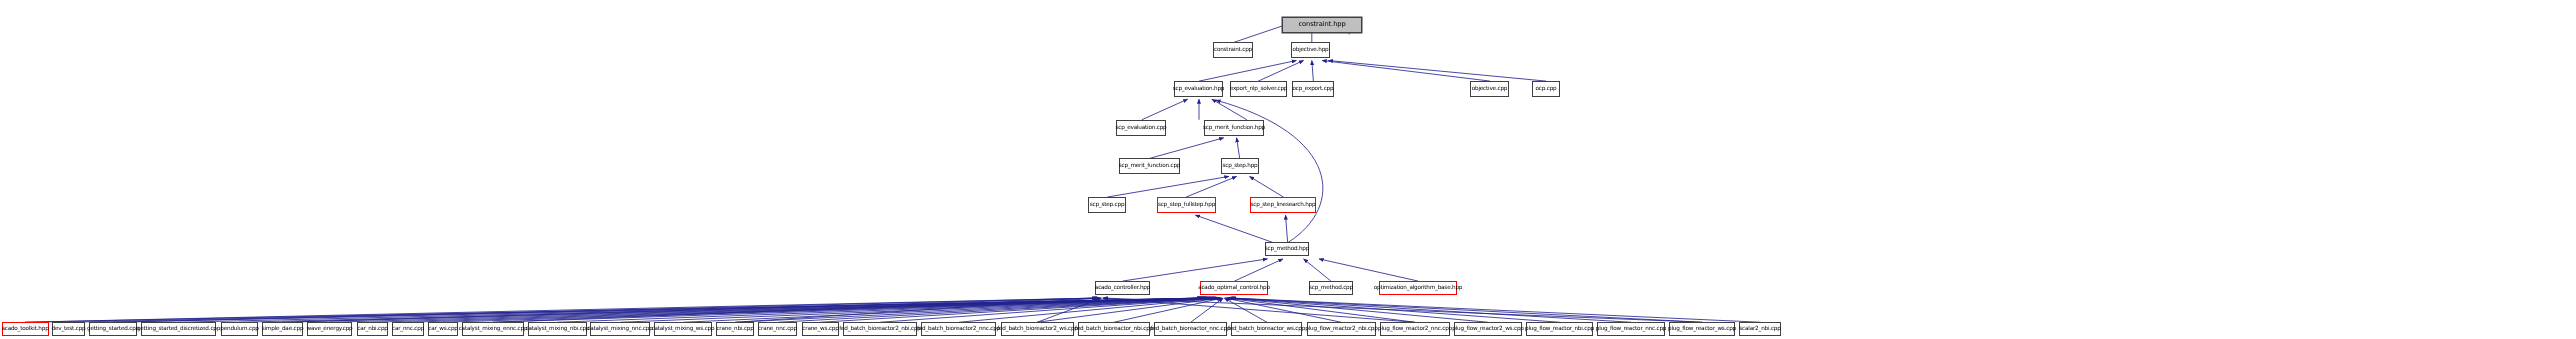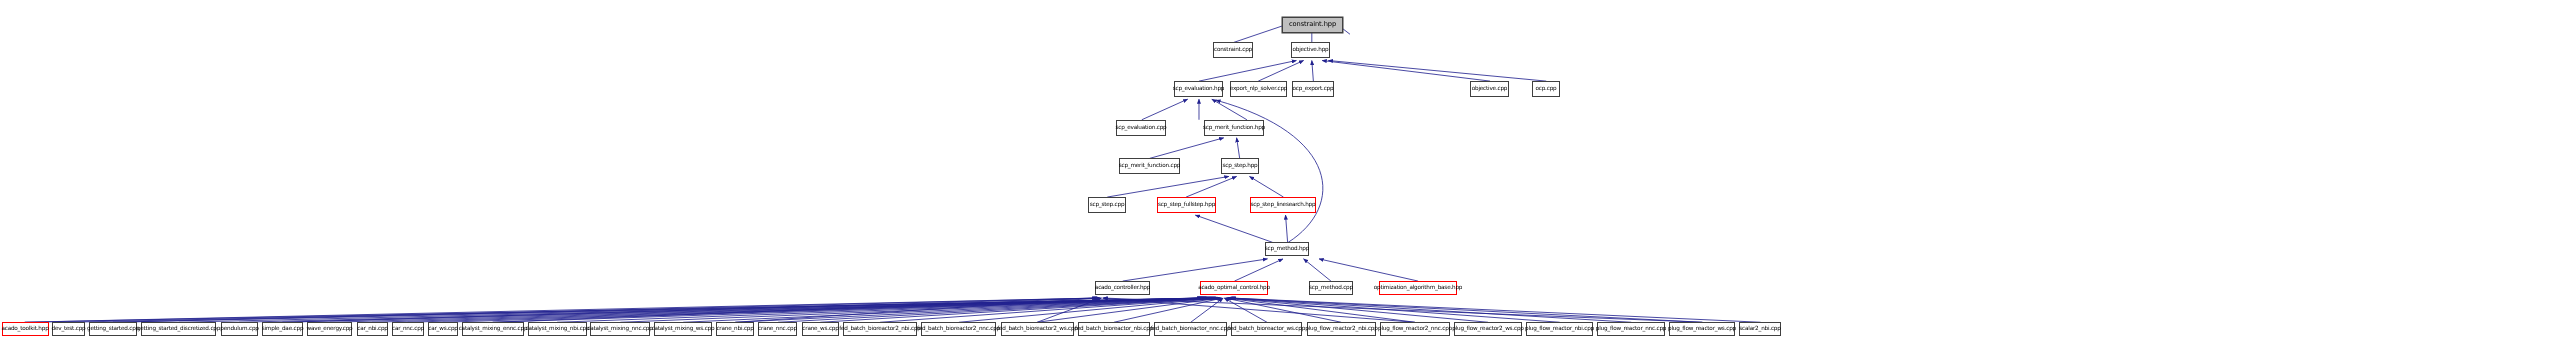--- a/index.html
+++ b/index.html
@@ -90,21 +90,21 @@
       <path d="M48,625 L2128,578"></path>
       <path d="M219,625 L2130,578"></path>
       <path d="M548,625 L2132,578"></path>
       <path d="M956,625 L2134,578"></path>
       <path d="M1427,625 L2136,578"></path>
       <path d="M2013,625 L2138,578"></path>
       <path d="M2746,625 L2140,578"></path>
       <path d="M3304,625 L2142,578"></path>
     </g>
   </svg>
-<div class="node root" style="left: 1282px; top: 17px; width: 61px; height: 15.5px;">constraint.hpp</div>
+<div class="node root" style="left: 1282px; top: 17px; width: 80px; height: 15.5px;">constraint.hpp</div>
     <div class="node small" style="left: 1213px; top: 42px; width: 40px; height: 15.5px;">constraint.cpp</div>
     <div class="node small" style="left: 1291px; top: 42px; width: 39px; height: 15.5px;">objective.hpp</div>
     <div class="node small" style="left: 1174px; top: 81px; width: 49px; height: 15.5px;">scp_evaluation.hpp</div>
     <div class="node small" style="left: 1230px; top: 81px; width: 57px; height: 15.5px;">export_nlp_solver.cpp</div>
     <div class="node small" style="left: 1292px; top: 81px; width: 42px; height: 15.5px;">ocp_export.cpp</div>
     <div class="node small" style="left: 1470px; top: 81px; width: 39px; height: 15.5px;">objective.cpp</div>
     <div class="node small" style="left: 1532px; top: 81px; width: 28px; height: 15.5px;">ocp.cpp</div>
     <div class="node small" style="left: 1116px; top: 120px; width: 50px; height: 15.5px;">scp_evaluation.cpp</div>
     <div class="node small" style="left: 1204px; top: 120px; width: 60px; height: 15.5px;">scp_merit_function.hpp</div>
     <div class="node small" style="left: 1119px; top: 158px; width: 61px; height: 15.5px;">scp_merit_function.cpp</div>

